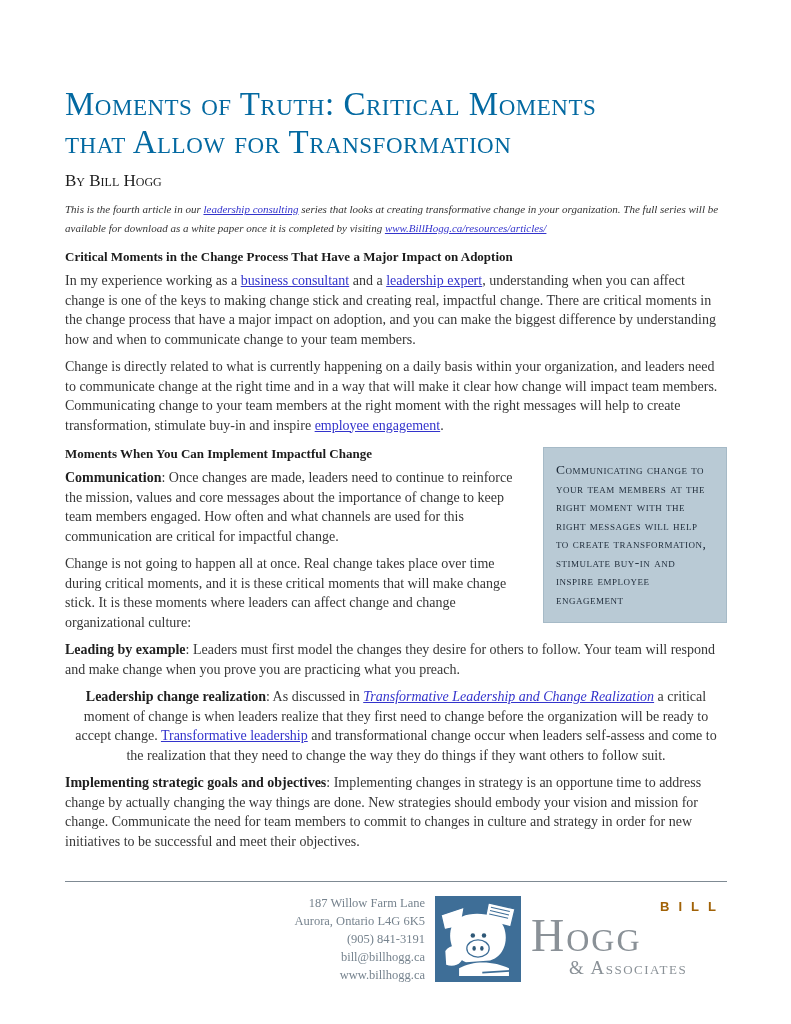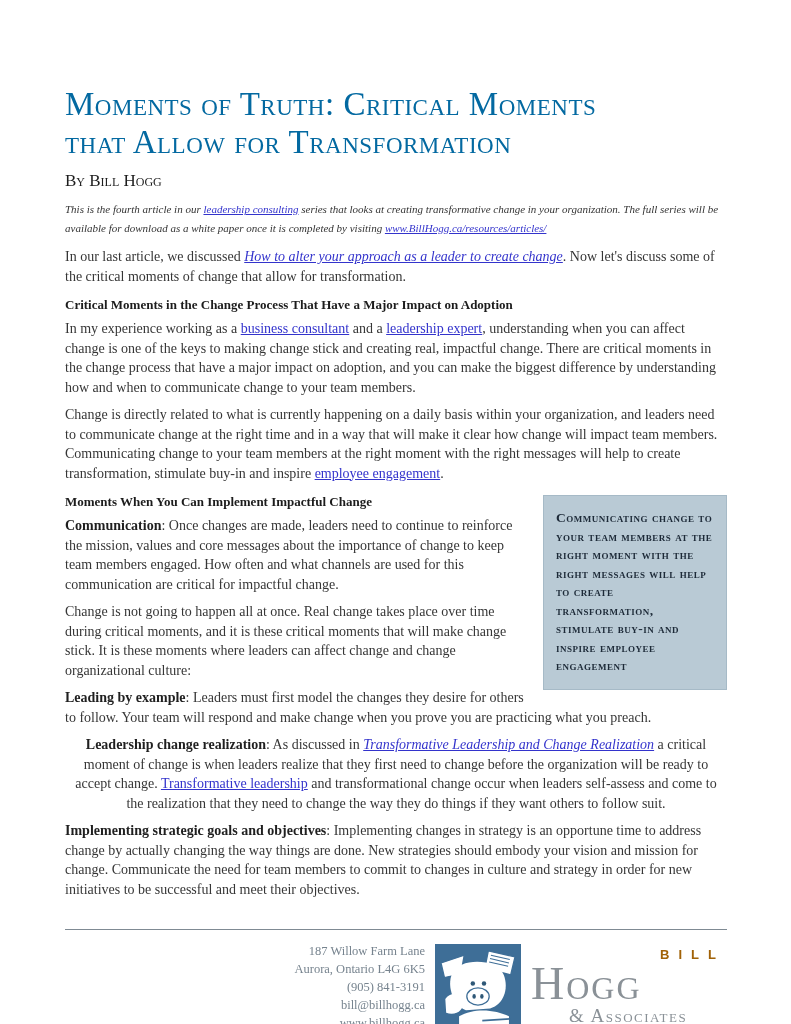--- a/index.html
+++ b/index.html
@@ -14,21 +14,21 @@
   .byline{font-variant:small-caps;font-size:17px;color:#1d1d1d;margin:0 0 9px 0;}
   .intro{font-style:italic;font-size:11px;line-height:19px;margin:0 0 9px 0;color:#343434;}
   p.body{font-size:14px;line-height:19.5px;margin:0 0 8px 0;color:#363636;}
   h2.subhead{font-size:13px;font-weight:700;color:#1c1c1c;margin:11px 0 6px 0;}
   a.link{color:#3333cc;text-decoration:underline;cursor:pointer;}
   a.link.it{font-style:italic;}
   strong.lead{color:#1f1f1f;}
   .callout{
     float:right;width:158px;background:#b9cad5;border:1px solid #a6bac7;
     padding:13px 12px;margin:4px 0 10px 16px;
-    font-weight:700;font-variant:small-caps;font-size:13.5px;line-height:18.5px;
+    font-weight:400;font-variant:small-caps;font-size:13.5px;line-height:18.5px;
     letter-spacing:0.5px;color:#1d2a38;
   }
   .clear{clear:both;text-align:center;}
   .footer{margin-top:30px;}
   .rule{border:none;border-top:1.5px solid #7f8a93;margin:0;height:0;}
   .footer-row{display:flex;justify-content:flex-end;align-items:center;gap:10px;margin-top:12px;}
   .address{text-align:right;font-size:12.5px;line-height:18px;color:#76838e;}
   .logo-box{width:86px;height:86px;flex:0 0 auto;}
   .wordmark{display:flex;flex-direction:column;min-width:196px;}
   .brand-bill{align-self:flex-end;font-family:"Liberation Sans", sans-serif;font-weight:700;
@@ -45,21 +45,20 @@
 
   <h1 class="title">
       <span class="tline">Moments of Truth: Critical Moments</span>
       <span class="tline">that Allow for Transformation</span>
     </h1>
 
   <div class="byline">By Bill Hogg</div>
 
   <p class="intro"><span>This is the fourth article in our </span><a href="#" class="link">leadership consulting</a><span> series that looks at creating transformative change in your organization. The full series will be available for download as a white paper once it is completed by visiting </span><a href="#" class="link">www.BillHogg.ca/resources/articles/</a></p>
 
-  <p class="body"><span>In our last article, we discussed </span><a href="#" class="link it">How to alter your approach as a leader to create change</a><span>. Now let's discuss some of the critical moments of change that allow for transformation.</span></p>
 
   <h2 class="subhead">Critical Moments in the Change Process That Have a Major Impact on Adoption</h2>
 
   <p class="body"><span>In my experience working as a </span><a href="#" class="link">business consultant</a><span> and a </span><a href="#" class="link">leadership expert</a><span>, understanding when you can affect change is one of the keys to making change stick and creating real, impactful change. There are critical moments in the change process that have a major impact on adoption, and you can make the biggest difference by understanding how and when to communicate change to your team members.</span></p>
 
   <p class="body"><span>Change is directly related to what is currently happening on a daily basis within your organization, and leaders need to communicate change at the right time and in a way that will make it clear how change will impact team members. Communicating change to your team members at the right moment with the right messages will help to create transformation, stimulate buy-in and inspire </span><a href="#" class="link">employee engagement</a><span>.</span></p>
 
   <aside class="callout">Communicating change to your team members at the right moment with the right messages will help to create transformation, stimulate buy-in and inspire employee engagement</aside>
 
   <h2 class="subhead">Moments When You Can Implement Impactful Change</h2>

